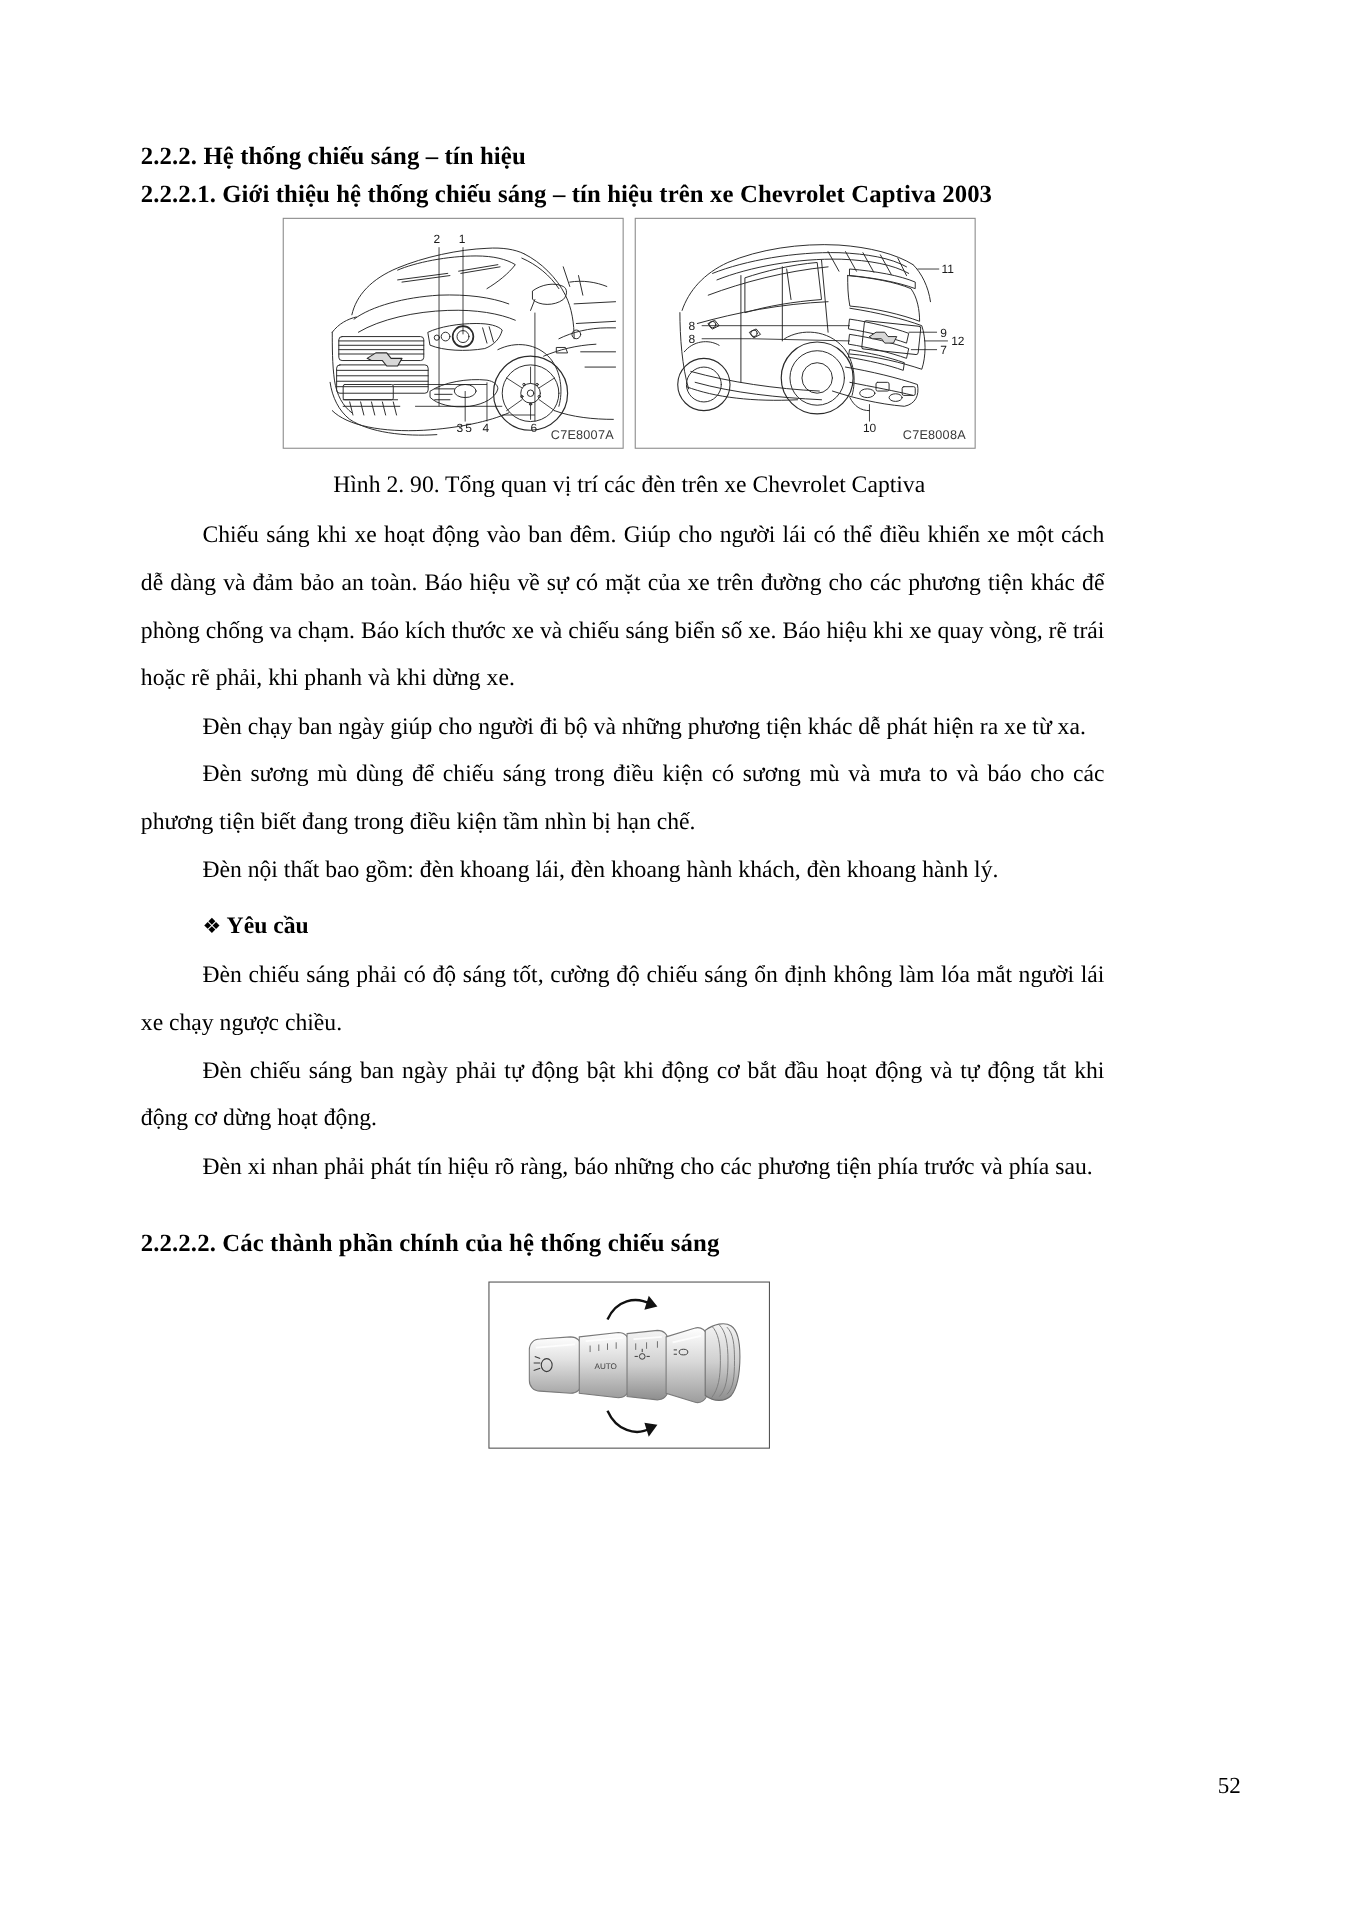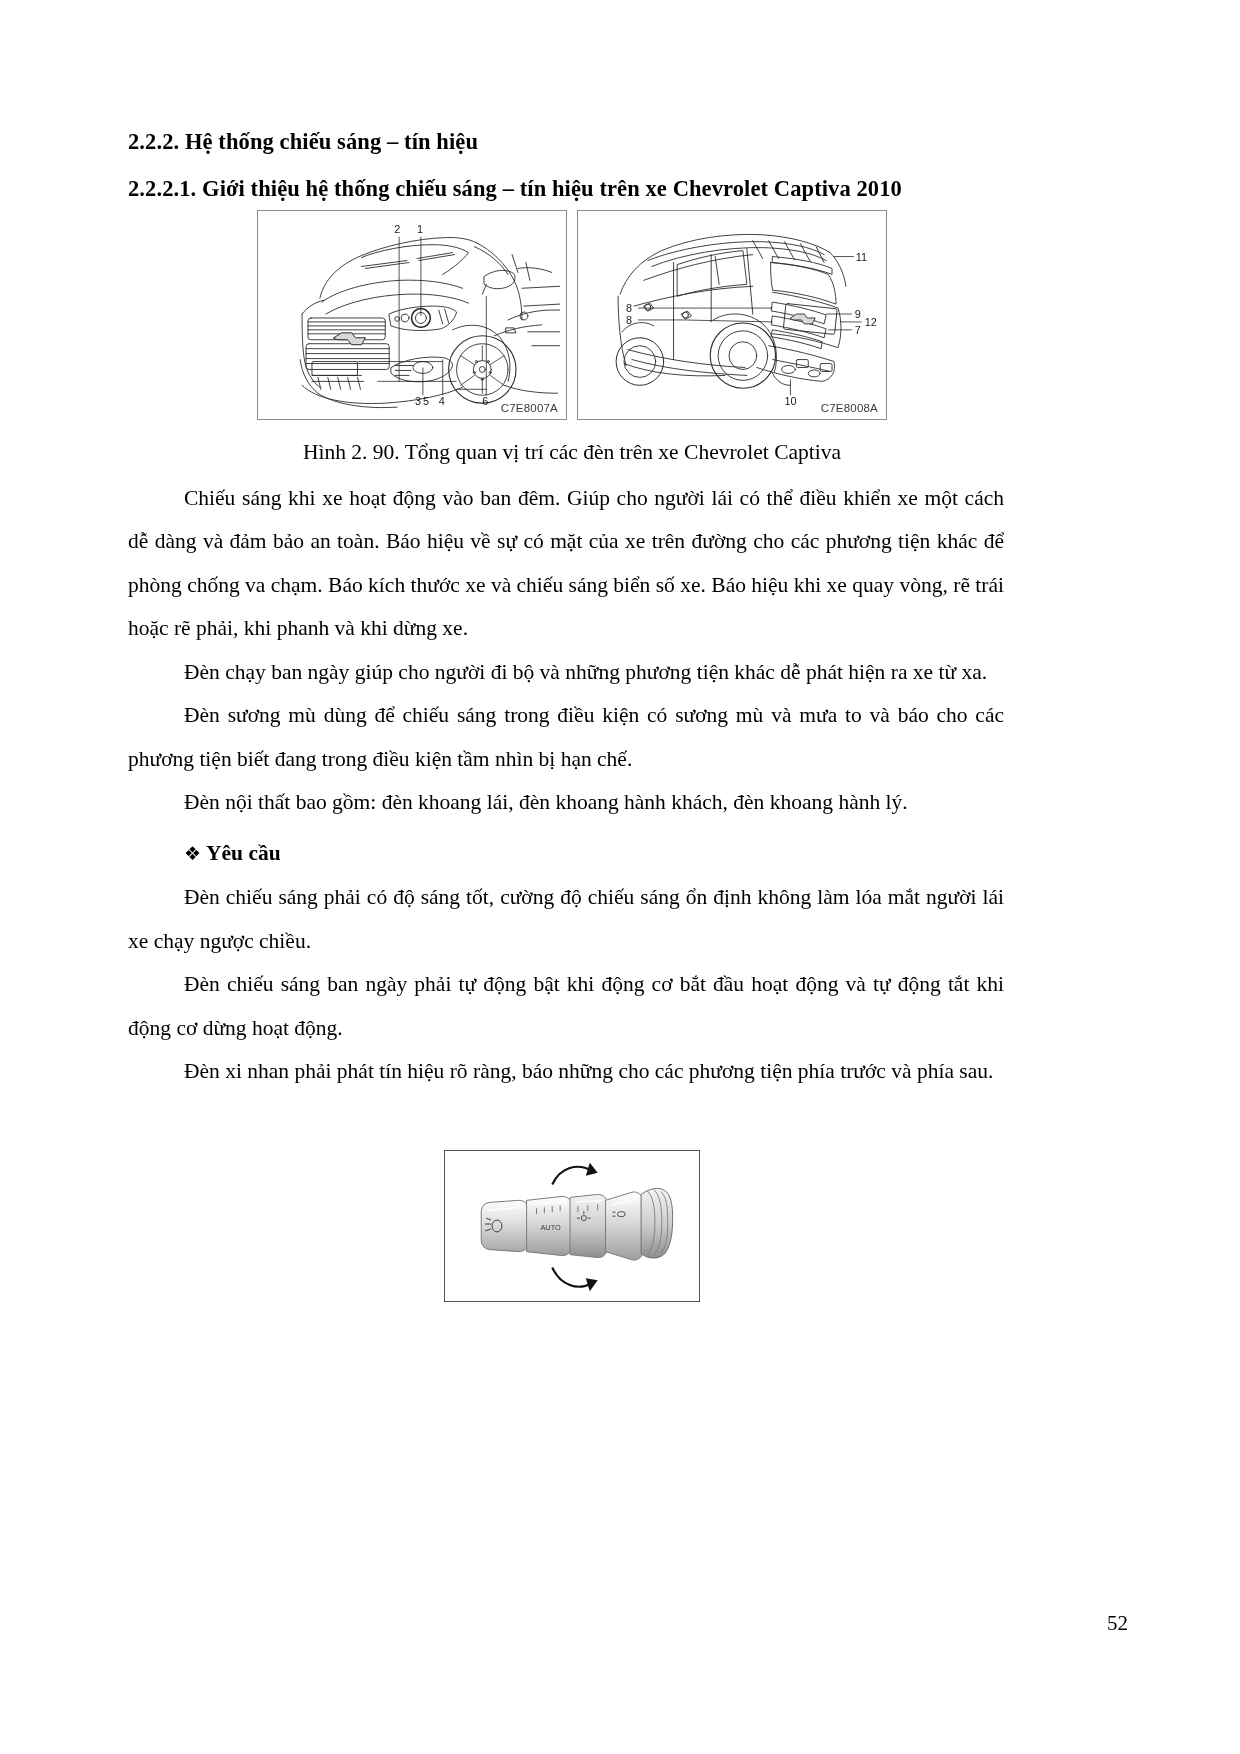--- a/index.html
+++ b/index.html
@@ -27,21 +27,21 @@
     left: 128px;
     top: 128px;
     width: 888px;
   }
 
   h2.heading {
     font-family: "Liberation Serif", "DejaVu Serif", serif;
     font-weight: bold;
     font-size: 22.5px;
     line-height: 1.2;
-    margin: 0 0 20px 0;
+    margin: 0 0 8px 0;
     letter-spacing: 0.1px;
   }
   h3.heading {
     font-family: "Liberation Serif", "DejaVu Serif", serif;
     font-weight: bold;
     font-size: 22.5px;
     line-height: 1.2;
     margin: 0 0 8px 0;
     letter-spacing: 0.1px;
   }
@@ -135,21 +135,21 @@
   }
 </style>
 </head>
 <body>
 
 <div class="page">
   <div class="content">
 
     <h2 class="heading">2.2.2. Hệ thống chiếu sáng – tín hiệu</h2>
 
-    <h3 class="heading">2.2.2.1. Giới thiệu hệ thống chiếu sáng – tín hiệu trên xe Chevrolet Captiva 2010</h3>
+    <h3 class="heading">2.2.2.1. Giới thiệu hệ thống chiếu sáng – tín hiệu trên xe Chevrolet Captiva 2003</h3>
 
     <div class="fig-row">
 
       <div class="panel panel-a">
         <svg viewBox="0 0 310 210" xmlns="http://www.w3.org/2000/svg">
           <g fill="none" stroke="#2b2b2b" stroke-width="0.9" stroke-linejoin="round" stroke-linecap="round">
 
             <path d="M62 88 C66 70 80 55 104 45 C128 35 160 28 186 27 C200 26 212 28 220 32"></path>
             <path d="M220 32 C236 40 250 54 258 70 C264 82 266 96 266 110"></path>
 
@@ -340,20 +340,21 @@
     <div class="bullet-line">
       <span class="dia">❖</span><span>Yêu cầu</span>
     </div>
 
     <p class="body">Đèn chiếu sáng phải có độ sáng tốt, cường độ chiếu sáng ổn định không làm lóa mắt người lái xe chạy ngược chiều.</p>
     <p class="body">Đèn chiếu sáng ban ngày phải tự động bật khi động cơ bắt đầu hoạt động và tự động tắt khi động cơ dừng hoạt động.</p>
     <p class="body">Đèn xi nhan phải phát tín hiệu rõ ràng, báo những cho các phương tiện phía trước và phía sau.</p>
 
     <div class="spacer-md"></div>
 
+    <h3 class="heading">2.2.2.2. Các thành phần chính của hệ thống chiếu sáng</h3>
 
     <div class="fig2-wrap">
       <div class="panel-c">
         <svg viewBox="0 0 232 152" xmlns="http://www.w3.org/2000/svg">
           <defs>
             <linearGradient id="gA" x1="0" y1="0" x2="0" y2="1">
               <stop offset="0%" stop-color="#fefefe"></stop>
               <stop offset="40%" stop-color="#e2e2e2"></stop>
               <stop offset="100%" stop-color="#a8a8a8"></stop>
             </linearGradient>

